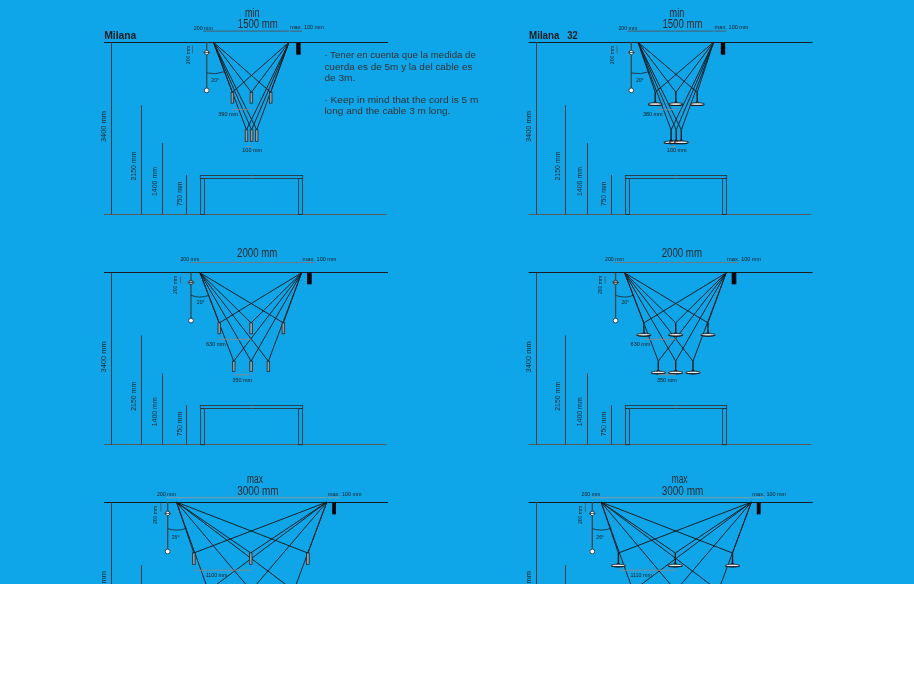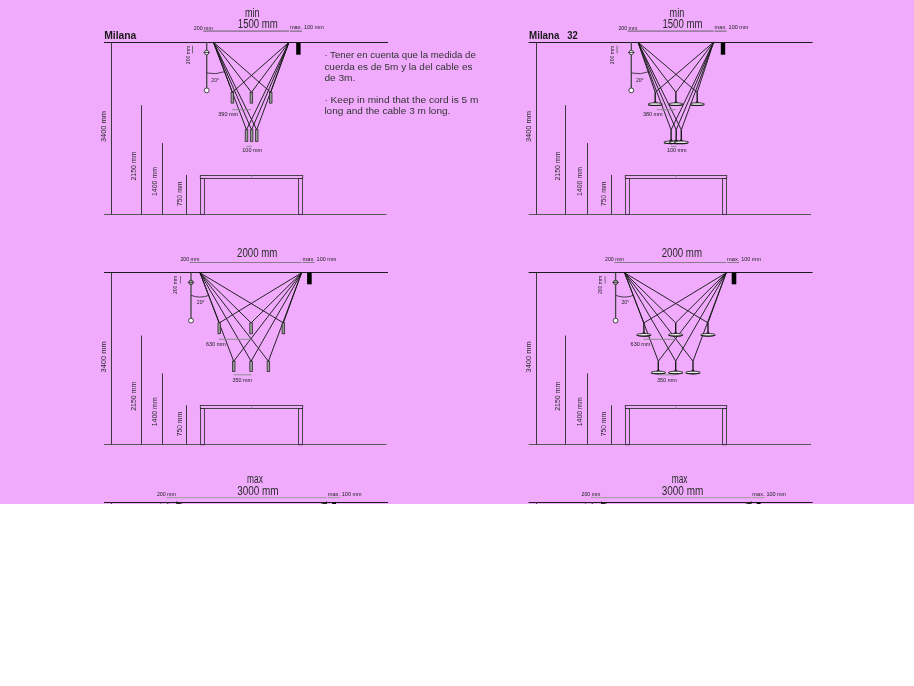--- a/index.html
+++ b/index.html
@@ -1,15 +1,15 @@
 <!DOCTYPE html>
 <html><head><meta charset="utf-8">
 <style>
 html,body{margin:0;padding:0;background:#fff;}
-#page{position:relative;width:914px;height:504px;background:#f0abfc;overflow:hidden;}
+#page{position:relative;width:914px;height:584px;background:#0ea5e9;overflow:hidden;}
 svg text{font-family:"Liberation Sans",sans-serif;}
 #shadow{position:absolute;left:62px;top:674px;width:788px;height:12px;
 background:linear-gradient(to bottom,rgba(232,232,232,0) 0%,rgba(226,226,226,1) 100%);}
 </style></head>
 <body>
 <div id="page">
 <div id="shadow"></div>
 <svg width="914" height="686" viewBox="0 0 914 686" style="position:absolute;left:0;top:0;transform:translateZ(0)">
 <line x1="104.0" y1="42.5" x2="388.0" y2="42.5" stroke="#1c1c1c" stroke-width="1.2"></line>
 <line x1="104.0" y1="214.5" x2="386.5" y2="214.5" stroke="#5a5a5a" stroke-width="1.0"></line>

